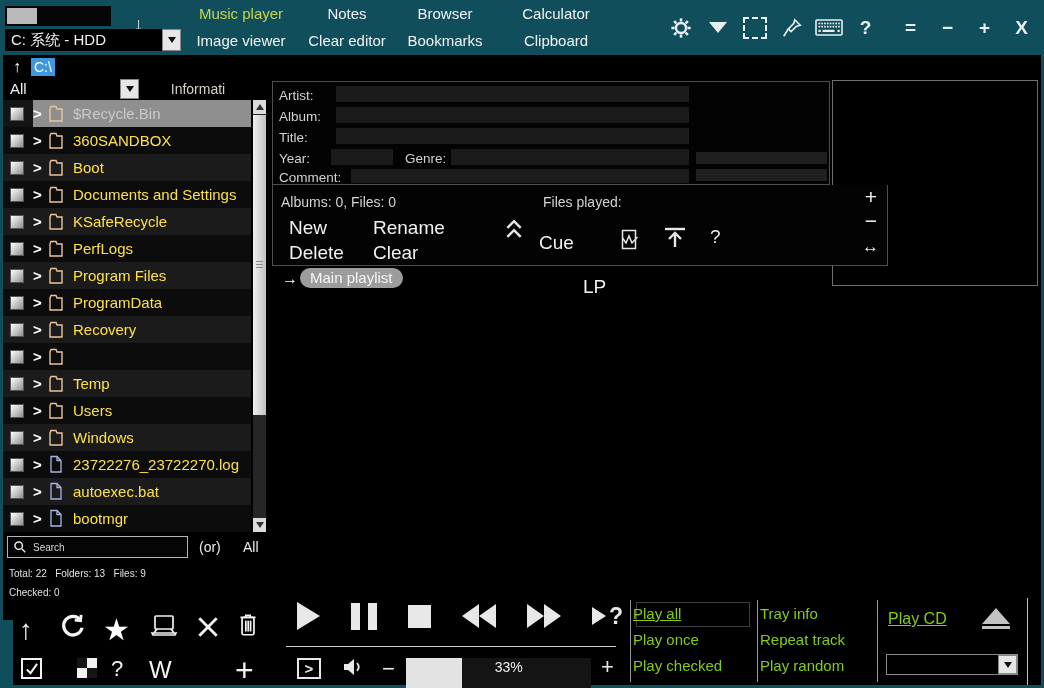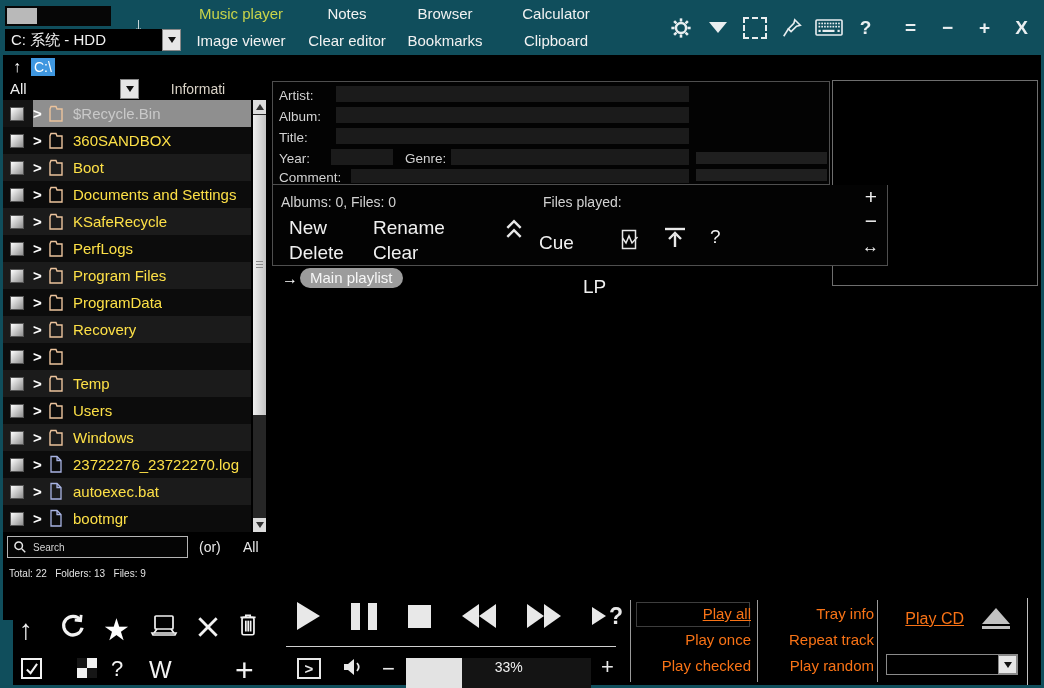--- a/index.html
+++ b/index.html
@@ -86,21 +86,21 @@
   .tri-l{width:0;height:0;border-top:12px solid transparent;border-bottom:12px solid transparent;border-right:17px solid #e8e8e8;}
   .tri-r{width:0;height:0;border-top:12px solid transparent;border-bottom:12px solid transparent;border-left:17px solid #e8e8e8;}
   .t-pq{display:flex;align-items:center;gap:3px;}
   .t-pq .tri-s{width:0;height:0;border-top:9px solid transparent;border-bottom:9px solid transparent;border-left:14px solid #e8e8e8;}
   .t-pq .q{font-size:23px;font-weight:700;color:#e8e8e8;}
   .t-hr{position:absolute;left:16px;top:568px;width:330px;height:1px;background:#cfcfcf;}
   .volbar{position:absolute;left:136px;top:580px;width:185px;height:37px;background:#141414;}
   .volfill{position:absolute;left:0;top:0;width:30%;height:100%;background:#e3e3e3;}
   .volpct{position:absolute;left:48%;top:1px;font-size:14px;color:#efefef;}
   .sign{font-size:22px;color:#e8e8e8;line-height:1;}
-  .mode{position:absolute;font-size:15px;color:#f97316;text-align:right;}
+  .mode{position:absolute;font-size:15px;color:#84cc16;text-align:left;}
   .playall-box{position:absolute;left:366px;top:524px;width:112px;height:23px;border:1px solid #3d3d3d;}
   .u{text-decoration:underline;}
   .eject{position:absolute;left:712px;top:530px;display:flex;flex-direction:column;align-items:center;gap:2px;}
   .eject .tri{width:0;height:0;border-left:14px solid transparent;border-right:14px solid transparent;border-bottom:16px solid #c2c2c2;}
   .eject .bar{width:28px;height:3px;background:#c2c2c2;}
   .cd-combo{position:absolute;left:616px;top:576px;width:132px;height:21px;background:#000;border:1px solid #8a8a8a;box-sizing:border-box;}
   .cd-combo .combo-btn{position:absolute;right:0;top:0;height:100%;}
   .panelbox{width:24px;height:21px;border:2px solid #e8e8e8;box-sizing:border-box;color:#e8e8e8;
             display:flex;align-items:center;justify-content:center;font-size:15px;font-weight:700;}
   .quad{width:20px;height:20px;background:conic-gradient(#f2f2f2 0 25%,#161616 0 50%,#f2f2f2 0 75%,#161616 0);}
@@ -366,20 +366,21 @@
         <span class="or-lbl">(or)</span>
         <span class="all-lbl">All</span>
       </div>
 
       <div class="stats">
         <div>
           <span>Total: 22</span>&nbsp;&nbsp;
           <span>Folders: 13</span>&nbsp;&nbsp;
           <span>Files: 9</span>
         </div>
+        <div><span>Checked: 0</span></div>
       </div>
 
       <div class="toolbar">
         <div class="teal-strip"></div>
         <span class="ticon" style="left:16px;top:8px;font-size:28px;font-weight:700;">↑</span>
         <span class="ticon" style="left:56px;top:6px;">
           <svg width="28" height="28" viewBox="0 0 24 24" fill="none" stroke="#f2f2f2" stroke-width="2.8">
             <path d="M18.5 7 A8 8 0 1 0 19.8 13.5"></path>
               <path d="M19 2.5 L18.5 7.5 L13.5 7" stroke-width="2.4"></path>
           </svg>

